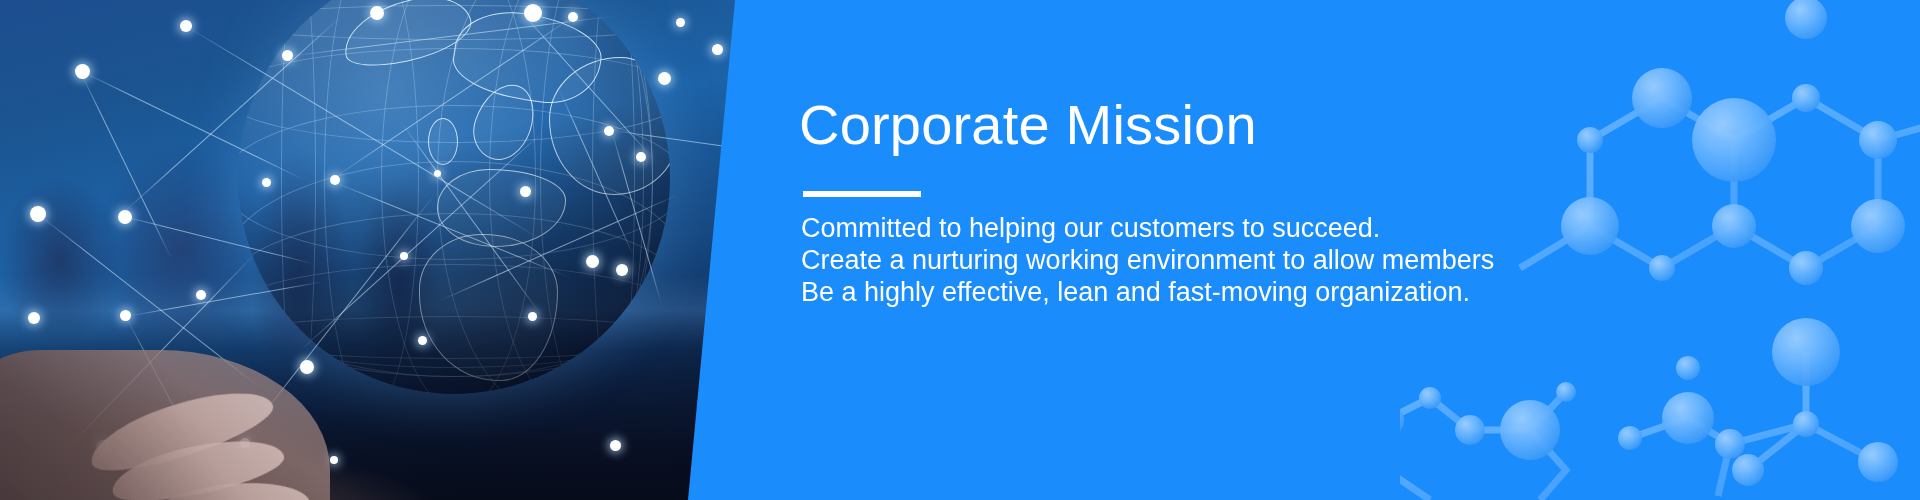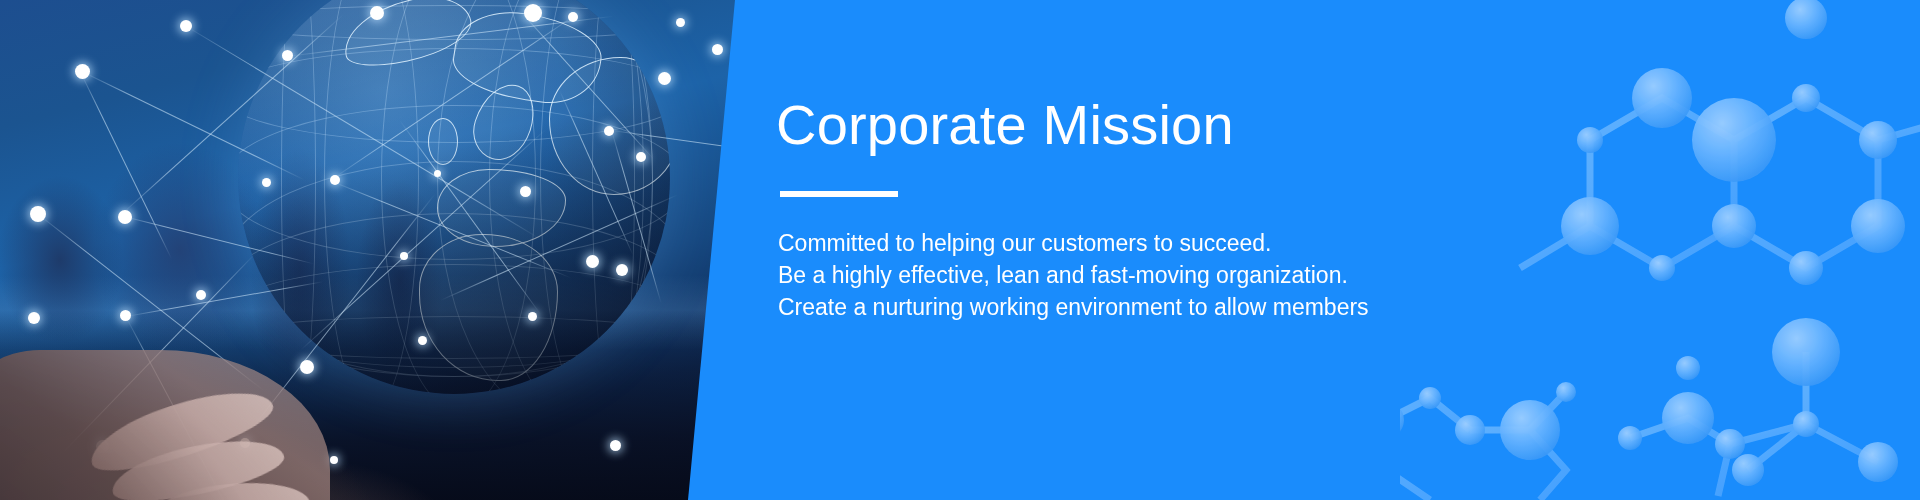--- a/index.html
+++ b/index.html
@@ -101,21 +101,21 @@
     position:absolute;
     right:-40px; top:0;
     width:560px; height:500px;
     opacity:0.95;
     pointer-events:none;
   }
 
   
   .content{
     position:absolute;
-    left:776px; top:0;
+    left:799px; top:0;
     width:700px; height:500px;
   }
   .title{
     position:absolute;
     left:0; top:96px;
     color:#ffffff;
     font-size:56px;
     font-weight:400;
     letter-spacing:0.2px;
     line-height:1.05;
@@ -125,25 +125,24 @@
     position:absolute;
     left:4px; top:191px;
     width:118px; height:6px;
     background:#ffffff;
   }
   .body{
     position:absolute;
     left:2px; top:212px;
     width:640px;
     color:#ffffff;
-    font-size:23px;
+    font-size:27px;
     line-height:32px;
     font-weight:400;
     white-space:nowrap;
-    margin-top:15px;
   }
   .body .line{ display:block; }
 </style>
 </head>
 <body>
 
 <div class="banner">
 
   <div class="photo">
 
@@ -296,18 +295,18 @@
         <circle cx="348" cy="470" r="16"></circle>
       </g>
     </svg>
   </div>
 
   <div class="content">
     <div class="title">Corporate Mission</div>
     <div class="rule"></div>
     <div class="body">
       <span class="line">Committed to helping our customers to succeed.</span>
+      <span class="line">Create a nurturing working environment to allow members</span>
       <span class="line">Be a highly effective, lean and fast-moving organization.</span>
-      <span class="line">Create a nurturing working environment to allow members</span>
     </div>
   </div>
 
 </div>
 
 </body></html>

